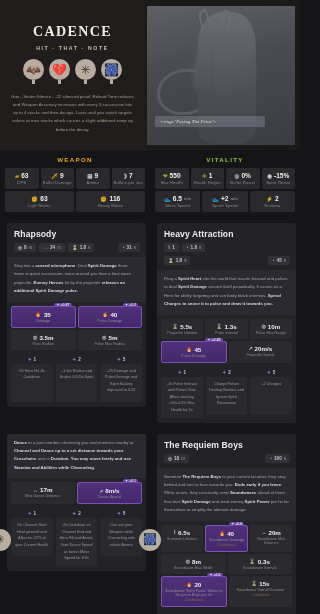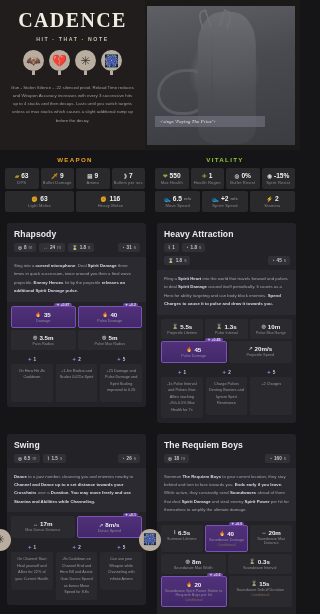--- a/index.html
+++ b/index.html
@@ -15,23 +15,23 @@
   .top { display: flex; height: 150px; width: 300px; background:#1c1a19; }
 
   .hero-intro {
     width: 145px; height: 150px;
     background: #201d1c;
     padding: 10px 6px 6px 6px;
     display: flex; flex-direction: column; align-items: center;
   }
   .hero-title {
     font-family: "Liberation Serif", serif;
-    font-size: 20px; letter-spacing: 1.4px;
+    font-size: 14px; letter-spacing: 1.4px;
     color: #f3ece0; font-weight: 700;
-    line-height: 1; 
+    line-height: 1; margin-top: 15px;
   }
   .hero-subtitle {
     font-size: 5.2px; letter-spacing: 1.6px;
     color: #c9bfae; font-weight: 700;
     margin-top: 6px;
   }
   .hero-icons { display: flex; gap: 5px; margin-top: 8px; }
   .hero-icon-wrap { display:flex; flex-direction:column; align-items:center; }
   .hero-icon {
     width: 21px; height: 21px; border-radius: 50%;
@@ -544,44 +544,20 @@
               <span>5</span>
             </div>
       <div class="ab-up-box">+2 Charges</div>
     </div>
         </div>
     </div>
     </div>
     <div class="ability">
     <div class="ab-portrait p-a">✳</div>
     <div class="ab-card">
-      <div class="ab-head">
-        <div class="ab-title-row">
-          <div class="ab-title">Swing</div>
-          <div class="ab-chip" style="visibility:hidden">x</div>
-        </div>
-        <div class="ab-chiprow">
-          <div class="ab-chip">
-      <span>◎</span>
-      <span>6.5</span>
-      <span class="u">m</span>
-    </div>
-            <div class="ab-chip">
-      <span>⌇</span>
-      <span>1.5</span>
-      <span class="u">s</span>
-    </div>
-          <div class="ab-chip ab-chip-right">
-            <span>◔</span>
-            <span>26</span>
-            <span class="u">s</span>
-            </div>
-        </div>
-
-      </div>
       <div class="ab-desc"><b>Dance</b> to a jazz number, cleansing you and enemies nearby to <b>Channel and Dance up to a set distance towards your Crosshairs</b> over a <b>Duration</b>. <b>You may move freely and use Stamina and Abilities while Channeling.</b></div>
       <div class="ab-stats">
           <div class="ab-statrow">
             <div class="ab-stat ">
 
         <div class="ab-stat-val">
                 <span style="font-size:5px;opacity:.8">↔</span>
                 <span>17m</span>
               </div>
         <div class="ab-stat-lbl">Max Dance Distance</div>

